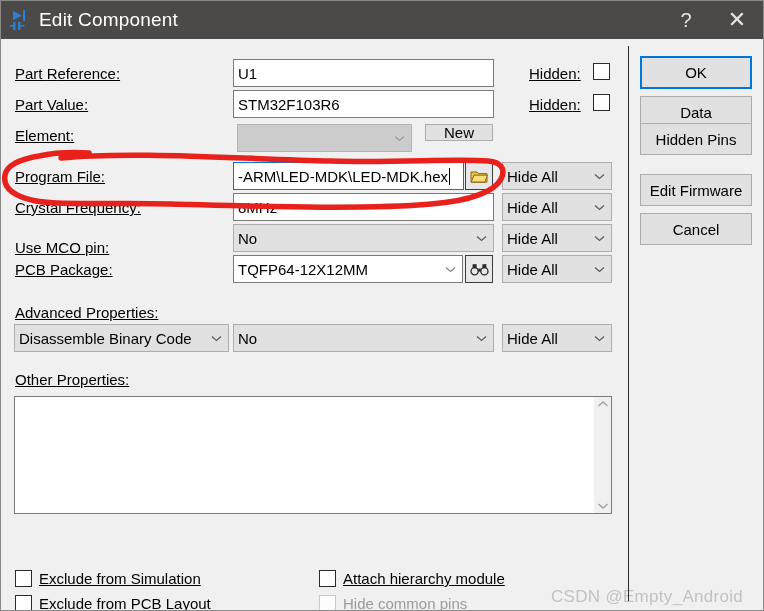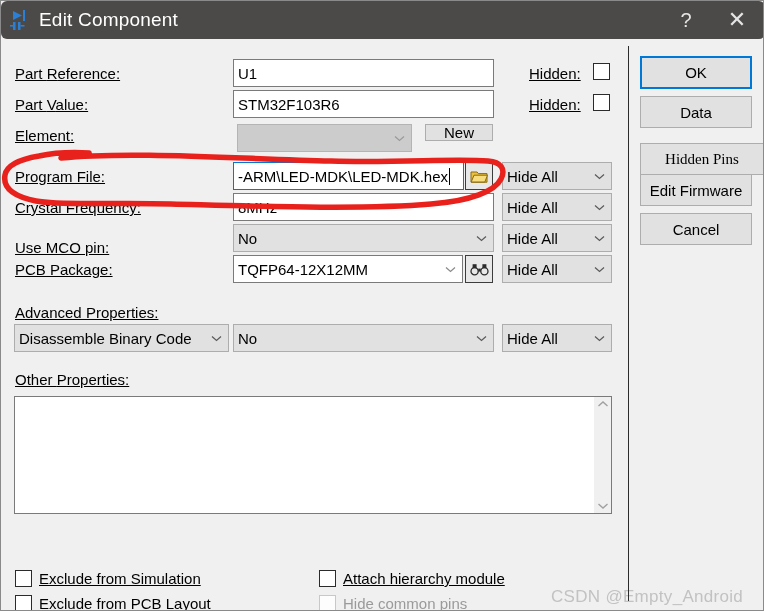--- a/index.html
+++ b/index.html
@@ -14,21 +14,21 @@
     position:relative;width:764px;height:611px;
     background:#f0f0f0;
     border:1px solid #8a8a8a;
     box-sizing:border-box;
     overflow:hidden;
   }
   
   .titlebar{
     position:absolute;left:0;top:0;width:764px;height:38px;
     background:#4c4a48;
-    display:flex;align-items:center;border-radius:6px;
+    display:flex;align-items:center;
   }
   .title-icon{
     width:22px;height:22px;margin-left:8px;margin-right:8px;
     position:relative;flex:0 0 auto;
   }
   .title-text{
     color:#ffffff;font-size:19px;letter-spacing:.2px;
     white-space:nowrap;
   }
   .title-spacer{flex:1 1 auto;}
@@ -298,21 +298,21 @@
 
     <div class="cb disabled" style="left:318px;top:556px;"></div>
     <div class="lbl dim" style="left:342px;top:556px;">Hide common pins</div>
 
     <div class="watermark" style="left:550px;top:548px;">CSDN @Empty_Android</div>
 
     <div class="vsep" style="left:627px;top:7px;height:555px;"></div>
 
     <div class="btn default" style="left:639px;top:17px;width:112px;height:33px;">OK</div>
     <div class="btn" style="left:639px;top:57px;width:112px;height:32px;">Data</div>
-    <div class="btn" style="left:639px;top:104px;width:124px;height:32px;font-family:Liberation Serif, serif;">Hidden Pins</div>
+    <div class="btn" style="left:639px;top:84px;width:112px;height:32px;">Hidden Pins</div>
     <div class="btn" style="left:639px;top:135px;width:112px;height:32px;">Edit Firmware</div>
     <div class="btn" style="left:639px;top:174px;width:112px;height:32px;">Cancel</div>
 
   </div>
 
   <svg class="annot" viewBox="0 0 764 611">
     <path d="M 60 157
              C 130 150, 240 158, 330 160
              C 400 162, 455 157, 487 160
              C 500 161, 505 168, 500 178

